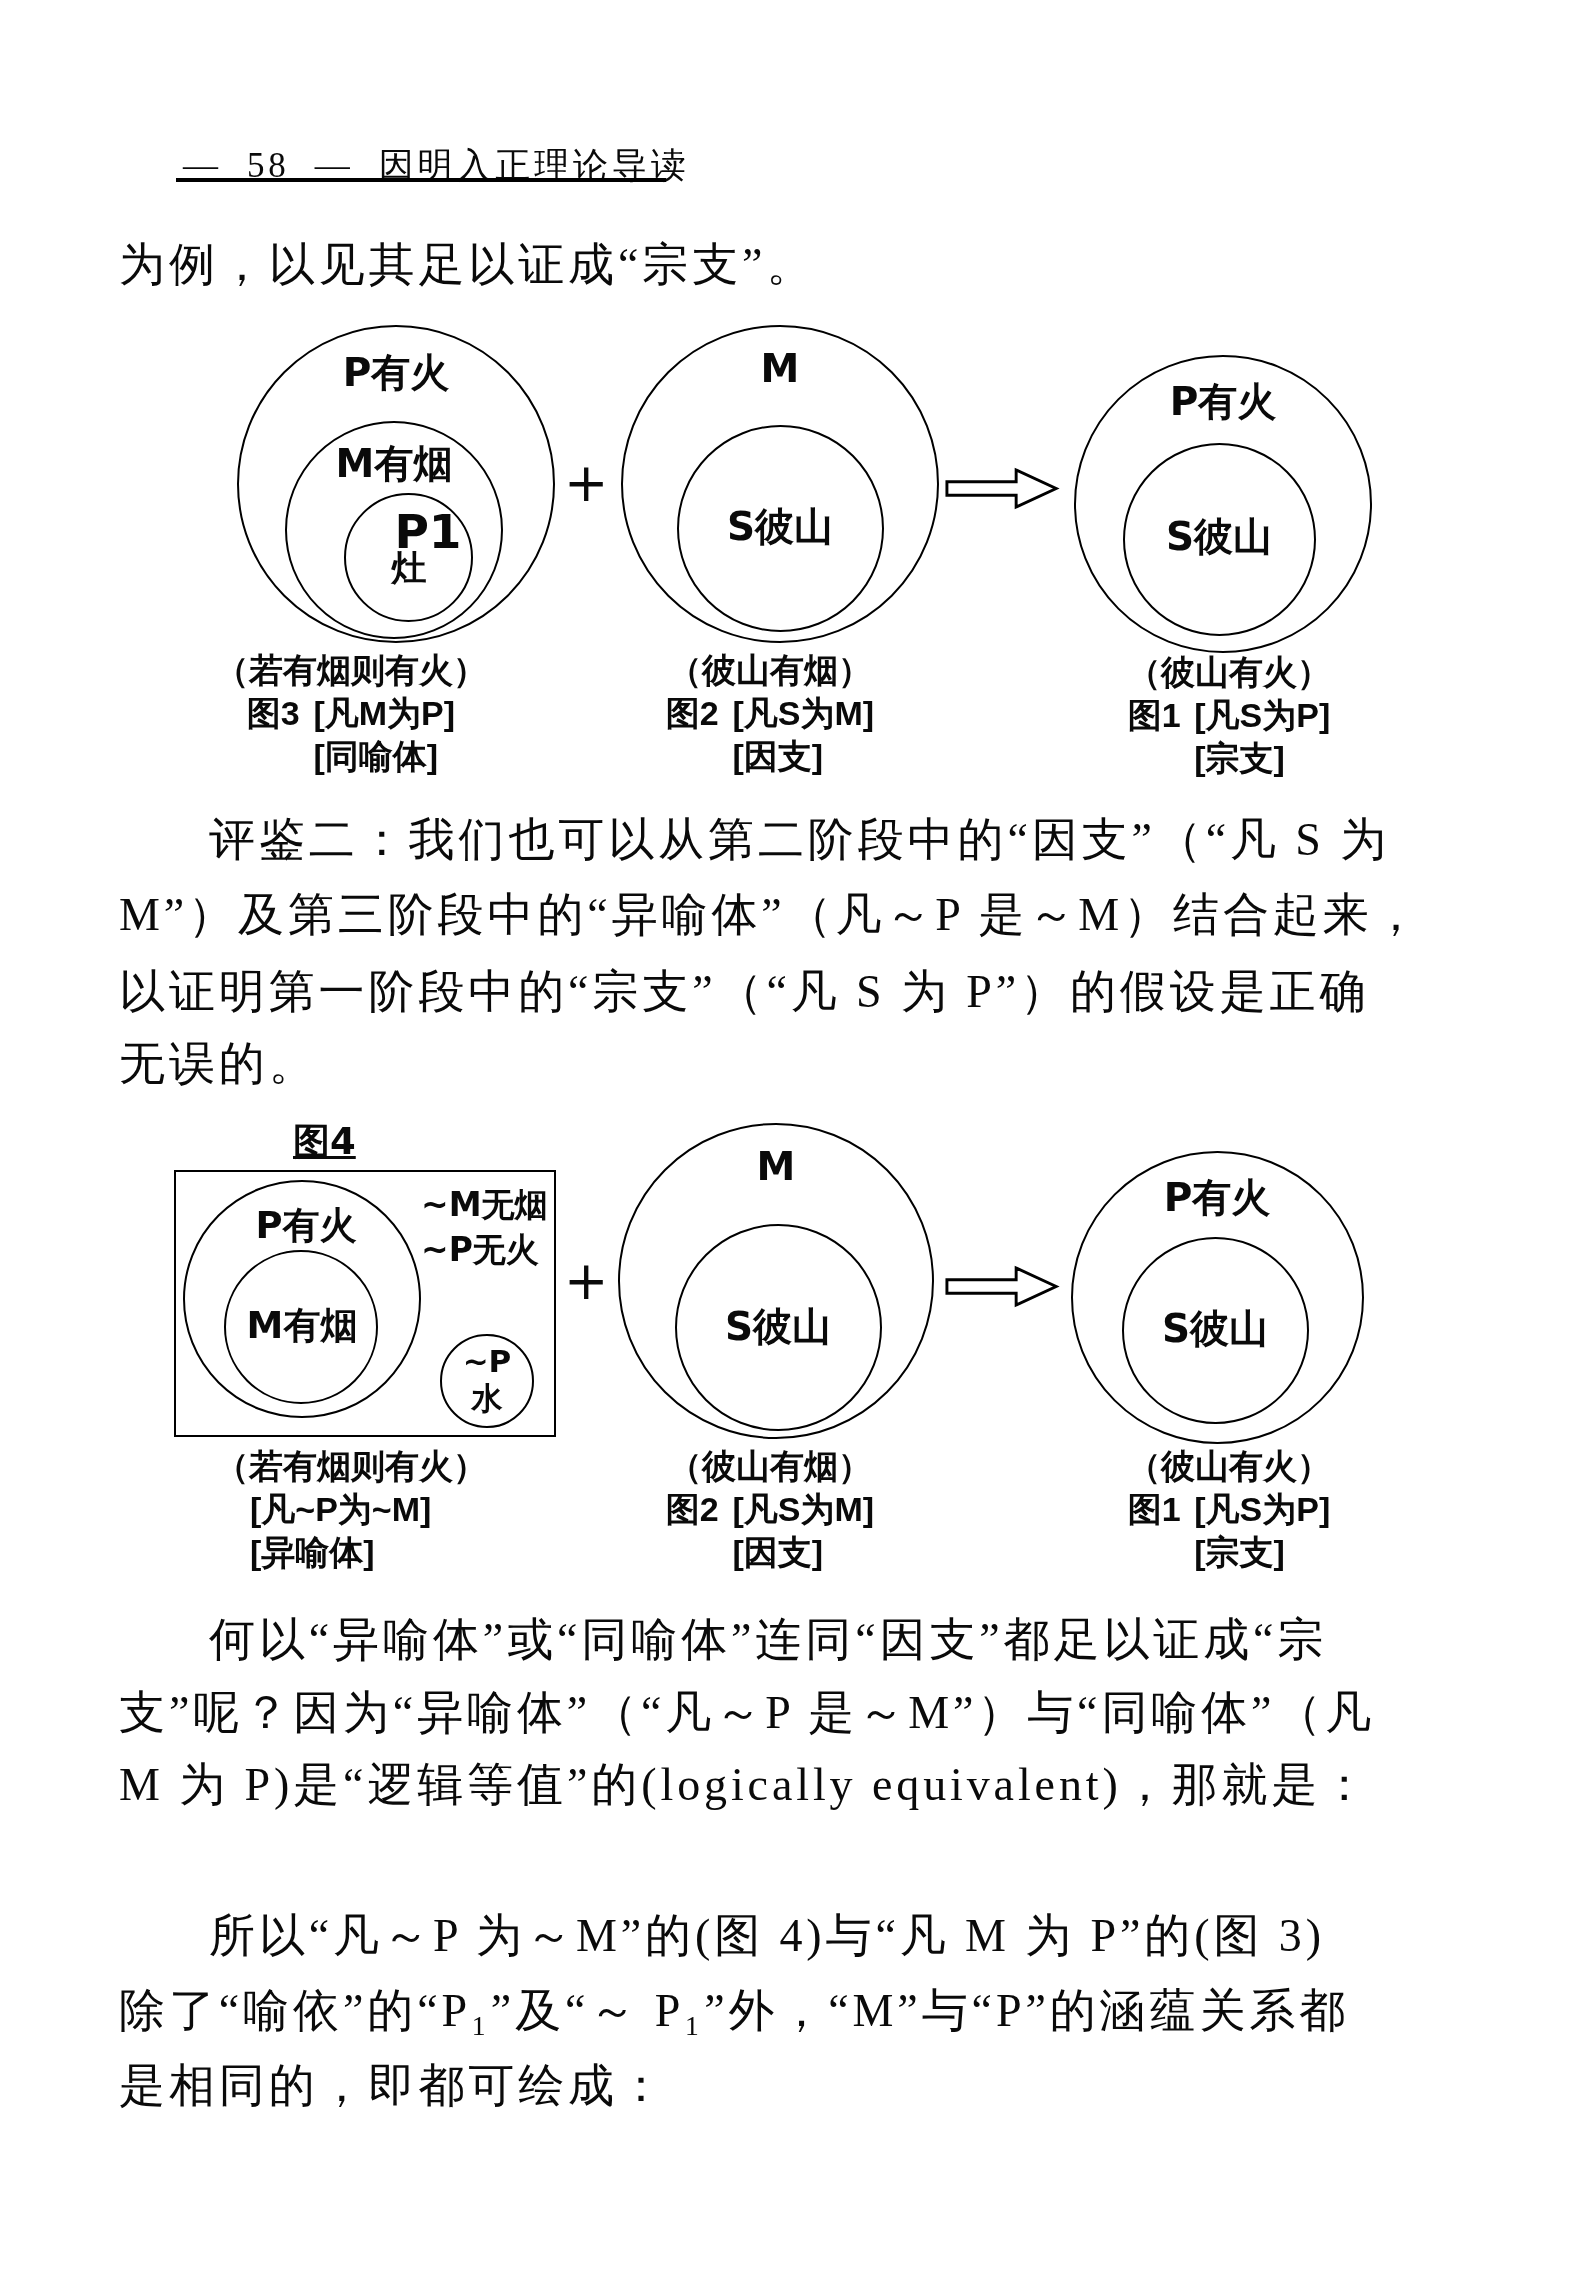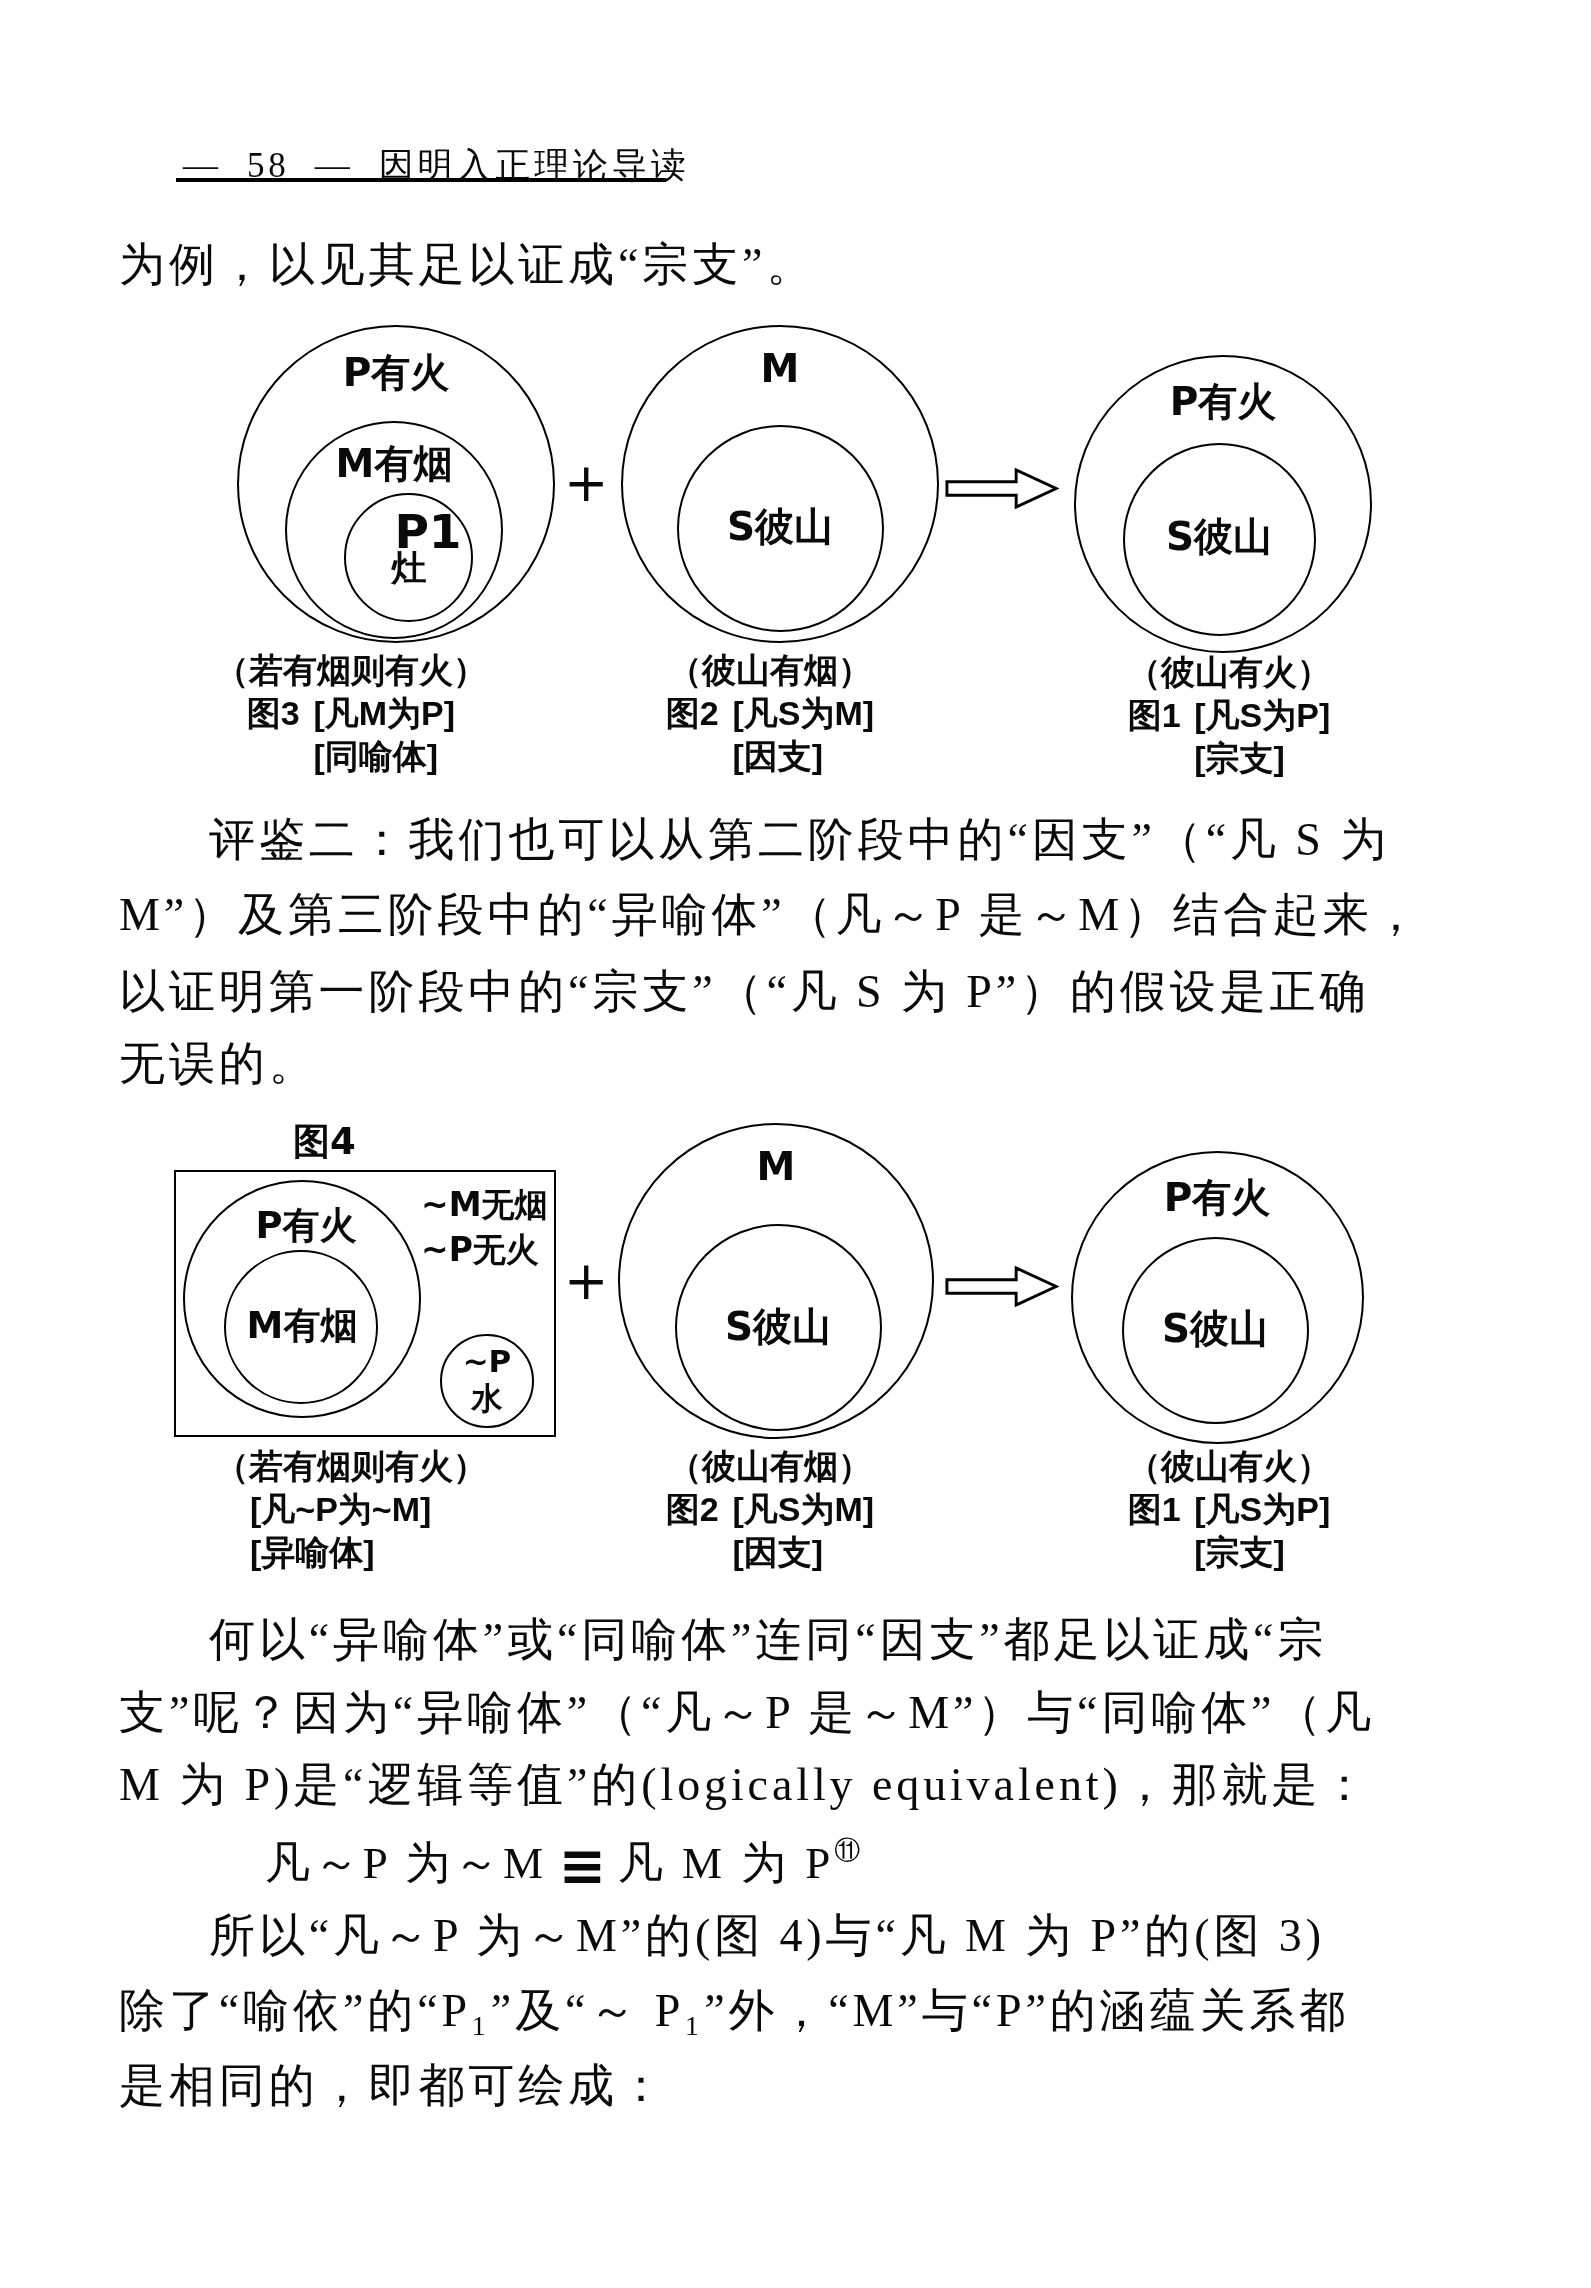--- a/index.html
+++ b/index.html
@@ -16,21 +16,21 @@
   .bodyline{position:absolute;left:119px;font-size:46px;line-height:1.15;letter-spacing:3.9px;white-space:nowrap;}
   .indent{padding-left:90px;}
   .eqline{position:absolute;left:119px;padding-left:146px;font-size:45px;letter-spacing:3.9px;white-space:nowrap;}
   .eq-equiv{font-family:"DejaVu Sans",sans-serif;font-weight:700;font-size:57px;vertical-align:-6.8px;margin:0 11.7px;letter-spacing:0;}
   .fn{font-size:26px;vertical-align:19.5px;letter-spacing:0;}
   
   .circle{position:absolute;border:2.9px solid #000;border-radius:50%;box-sizing:border-box;background:transparent;}
   .rect{position:absolute;border:2.9px solid #000;box-sizing:border-box;}
   .dlabel{position:absolute;transform:translateX(-50%);font-family:"DejaVu Sans","Liberation Sans",sans-serif;
           font-weight:700;font-size:39px;line-height:1;white-space:nowrap;}
-  .dlabel.nocenter{transform:none;}
+  .dlabel.nocenter{transform:none;text-decoration:underline;}
   .note{position:absolute;font-family:"DejaVu Sans",sans-serif;font-weight:700;font-size:33px;line-height:45px;white-space:nowrap;}
   .plus{position:absolute;font-family:"DejaVu Sans",sans-serif;font-size:53px;line-height:1;font-weight:400;}
   .arrow{position:absolute;}
   
   .capblock{position:absolute;width:390px;font-family:Liberation Sans, sans-serif;
             font-weight:700;font-size:34px;line-height:1;}
   .capcaption{text-align:center;white-space:nowrap;}
   .caprow{display:flex;justify-content:center;gap:13.7px;margin-top:8.8px;}
   .capcol{display:flex;flex-direction:column;gap:8.8px;align-items:flex-start;}
   .caponly{margin-top:8.8px;margin-left:94px;justify-content:center;}
@@ -162,22 +162,19 @@
         <span>[凡S为P]</span>
         <span>[宗支]</span>
       </span>
     </div>
   </div>
 
   <div class="bodyline indent" style="top:1614px;">何以“异喻体”或“同喻体”连同“因支”都足以证成“宗</div>
   <div class="bodyline" style="top:1687px;">支”呢？因为“异喻体”（“凡～P 是～M”）与“同喻体”（凡</div>
   <div class="bodyline" style="top:1759px;">M 为 P)是“逻辑等值”的(logically equivalent)，那就是：</div>
 
-  <div class="eqline" style="top:1832px;">
-    <span>凡～P 为～M</span><span class="eq-equiv">≡</span><span>凡 M 为 P</span><span class="fn">⑪</span>
-  </div>
 
   <div class="bodyline indent" style="top:1910px;">所以“凡～P 为～M”的(图 4)与“凡 M 为 P”的(图 3)</div>
   <div class="bodyline" style="top:1985px;">除了“喻依”的“P₁”及“～ P₁”外，“M”与“P”的涵蕴关系都</div>
   <div class="bodyline" style="top:2060px;">是相同的，即都可绘成：</div>
 
 </div>
 
 
 </body></html>

